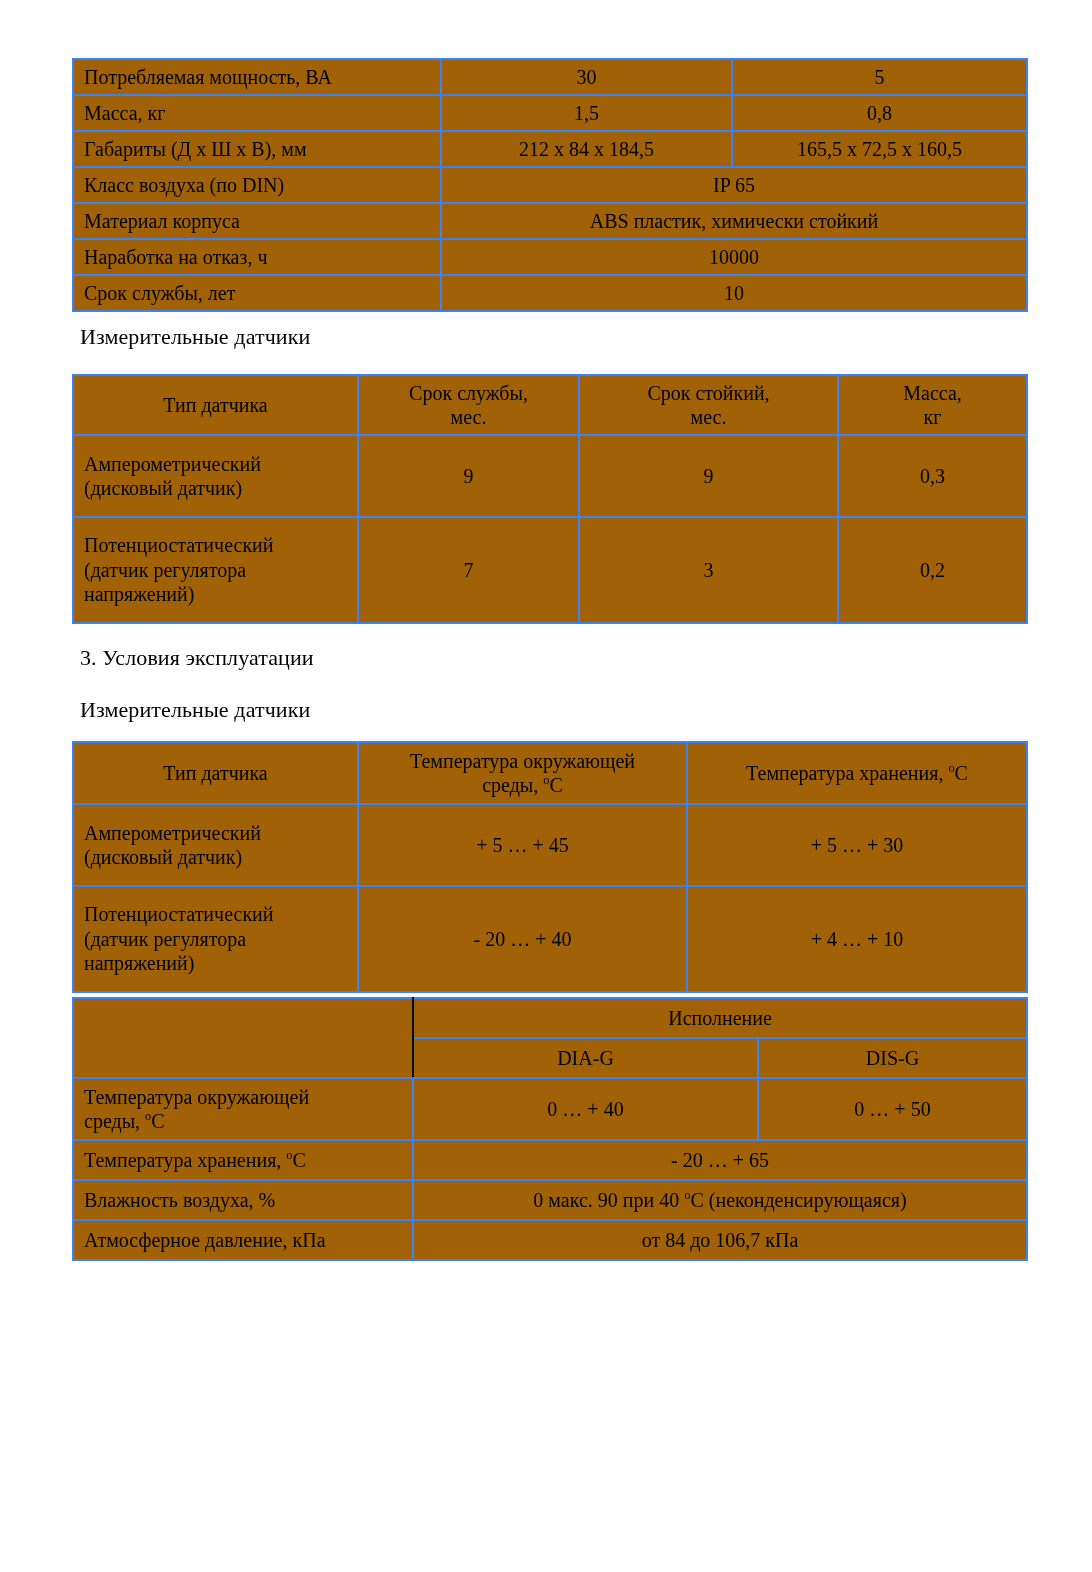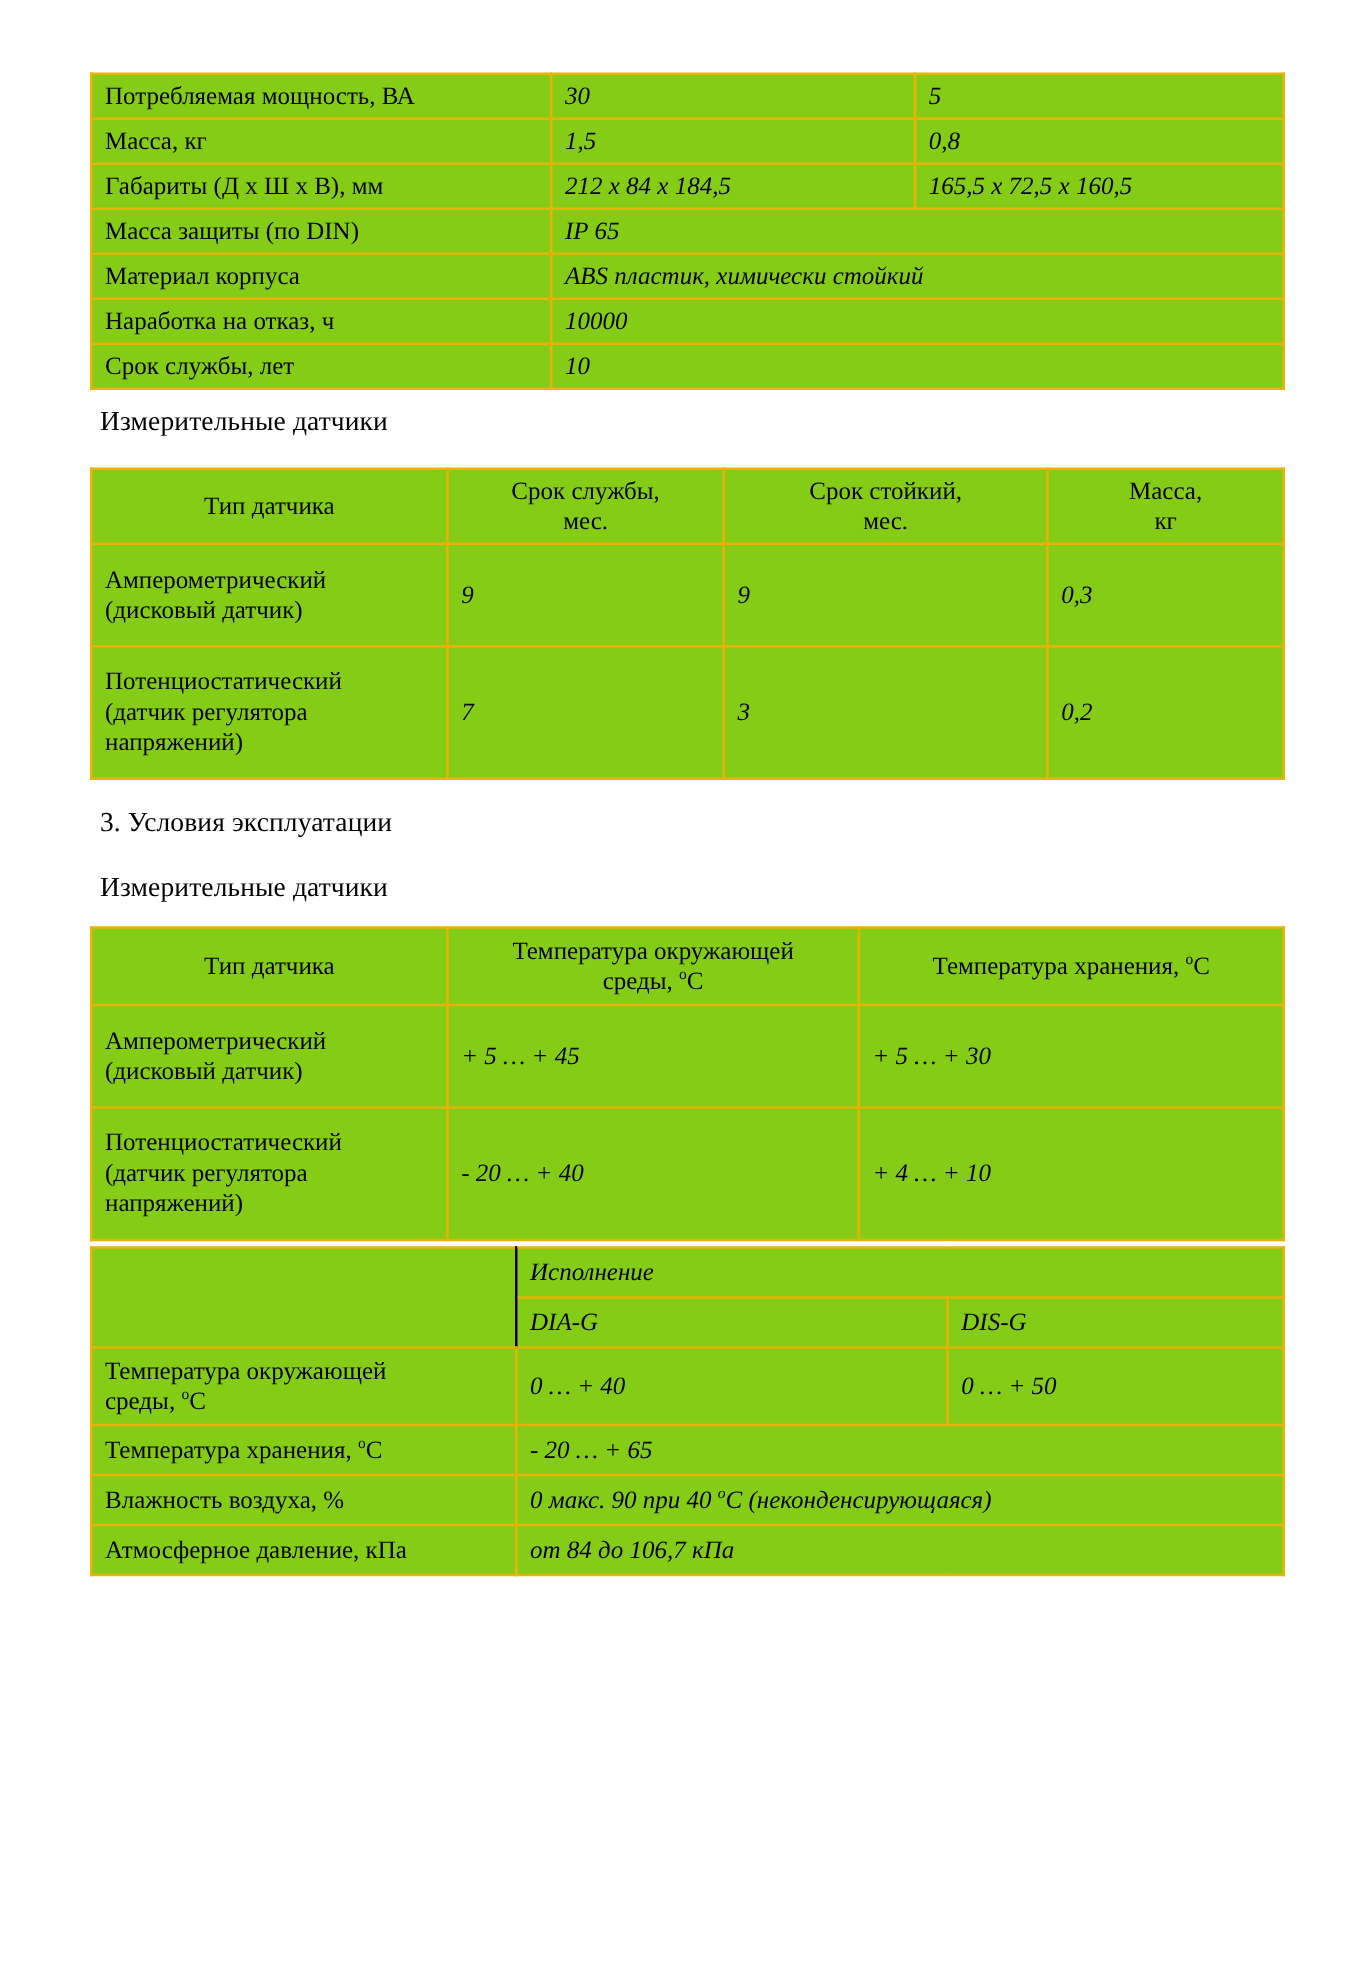--- a/index.html
+++ b/index.html
@@ -27,28 +27,28 @@
   
   table.doc-table {
     position: absolute;
     border-collapse: collapse;
     table-layout: fixed;
     font-size: 20px;
     line-height: 1.22;
   }
   table.doc-table td,
   table.doc-table th {
-    border: 2px solid #eab308;
+    border: 2px solid #3b82f6;
     padding: 4px 10px;
     font-weight: normal;
     vertical-align: middle;
-    background: #84cc16;
+    background: #a16207;
     margin-top: 48px;
   }
-  td.c { text-align: left; font-style: italic; }
+  td.c { text-align: center; }
   td.l { text-align: left; }
 
   sup.deg {
     font-size: 0.62em;
     vertical-align: super;
     line-height: 0;
   }
 
   
   .heading {
@@ -117,21 +117,21 @@
         <td class="l">Масса, кг</td>
         <td class="c">1,5</td>
         <td class="c">0,8</td>
       </tr>
       <tr>
         <td class="l">Габариты (Д х Ш х В), мм</td>
         <td class="c">212 х 84 х 184,5</td>
         <td class="c">165,5 х 72,5 х 160,5</td>
       </tr>
       <tr>
-        <td class="l">Масса защиты (по DIN)</td>
+        <td class="l">Класс воздуха (по DIN)</td>
         <td class="c" colspan="2">IP 65</td>
       </tr>
       <tr>
         <td class="l">Материал корпуса</td>
         <td class="c" colspan="2">ABS пластик, химически стойкий</td>
       </tr>
       <tr>
         <td class="l">Наработка на отказ, ч</td>
         <td class="c" colspan="2">10000</td>
       </tr>

